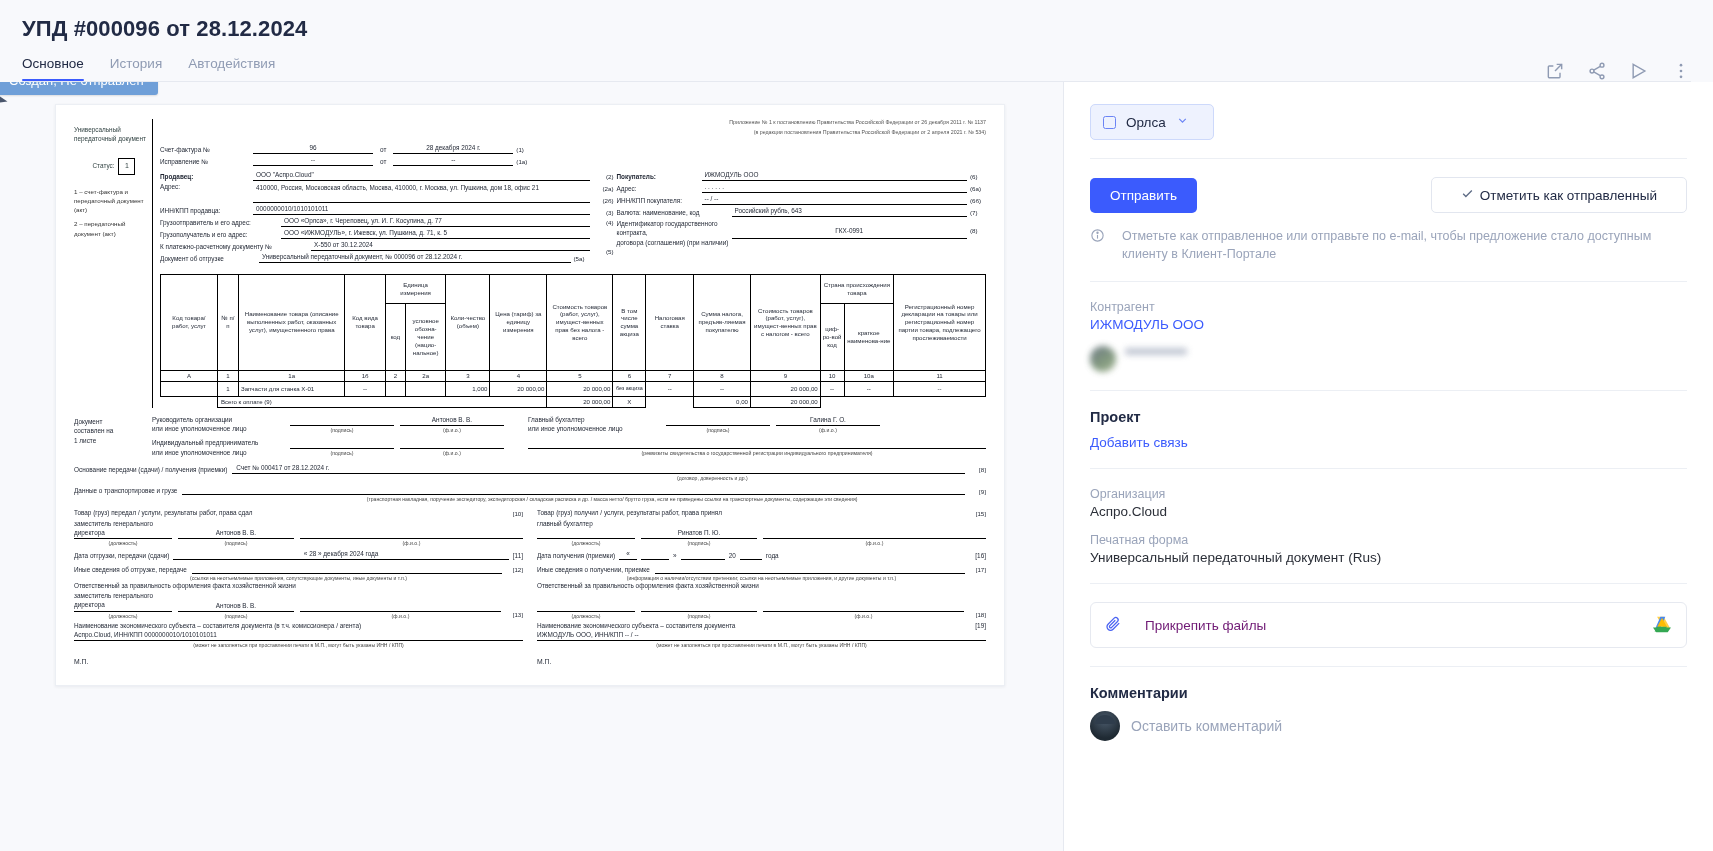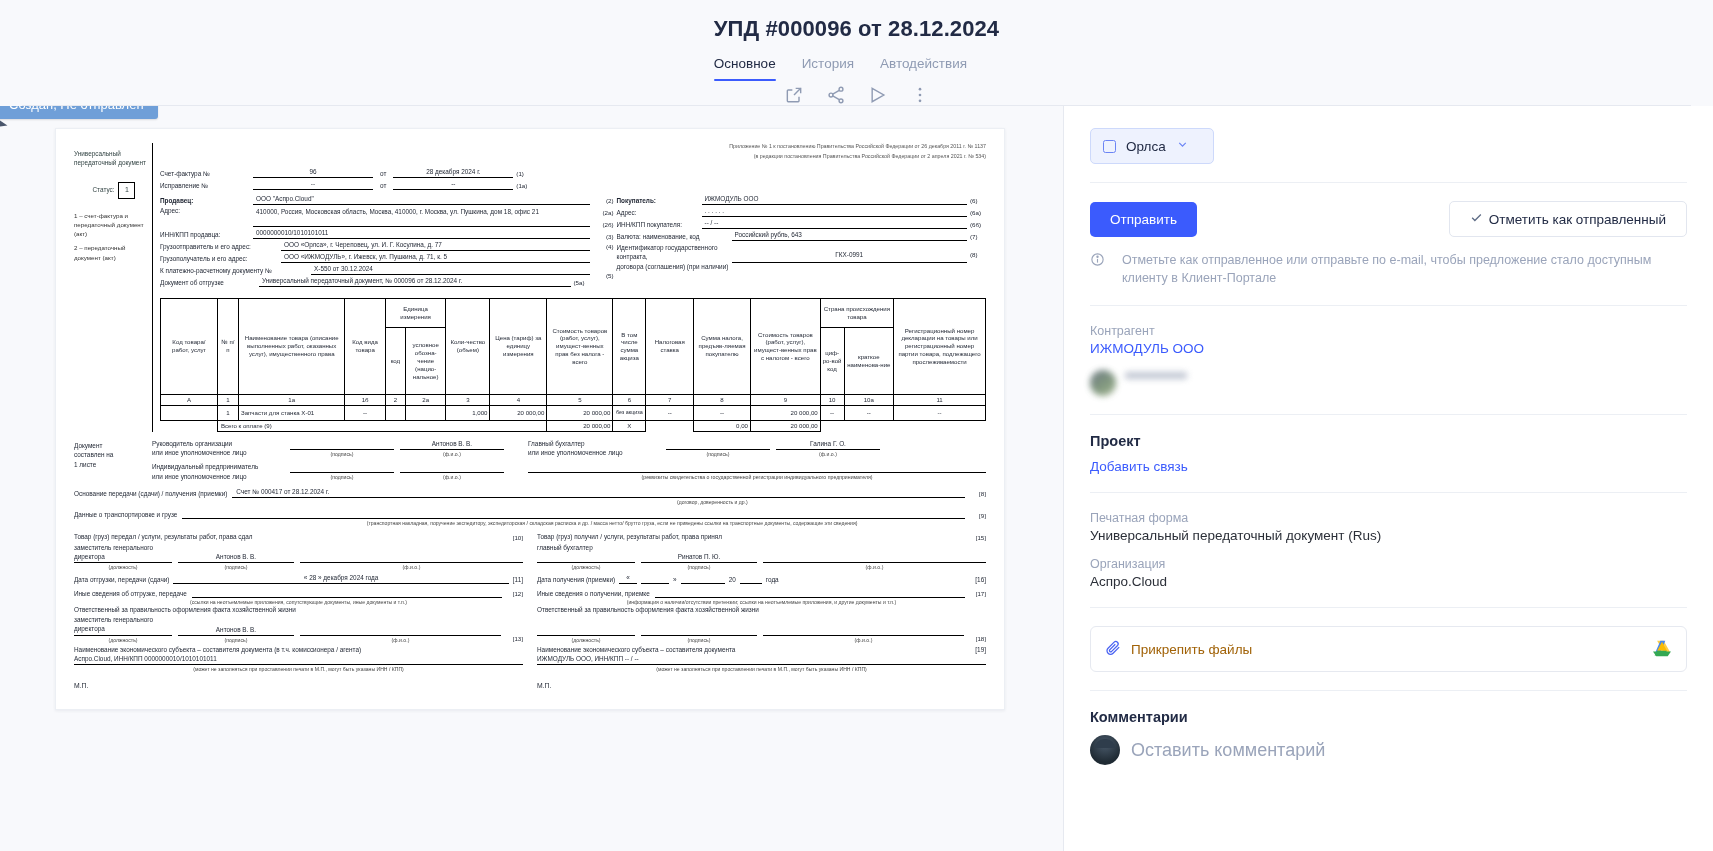--- a/index.html
+++ b/index.html
@@ -7,21 +7,21 @@
   body {
     width:1713px; height:851px;
     font-family: "Liberation Sans", sans-serif;
     background:#ffffff; color:#2b2f38;
     overflow:hidden;
   }
   .app { display:flex; flex-direction:column; width:1713px; height:851px; }
 
   
   .hdr { position:relative; background:#f8f9fc; padding:16px 22px 0 22px; }
-  .hdr-row { display:flex; align-items:center; justify-content:space-between;flex-direction:column; }
+  .hdr-row { display:flex; align-items:flex-end; justify-content:space-between; }
   .page-title { font-size:22px; font-weight:bold; color:#222b45; letter-spacing:.1px; }
   .hdr-icons { display:flex; gap:22px; align-items:center; padding-top:4px; }
   .ic { width:20px; height:20px; color:#8f9bb3; display:block; }
   .tabs { display:flex; gap:26px; margin-top:14px; }
   .tab { font-size:13.5px; color:#8f9bb3; padding-bottom:10px; position:relative; cursor:pointer; }
   .tab.active { color:#222b45; }
   .tab.active:after { content:""; position:absolute; left:0; right:0; bottom:0; height:2.5px; background:#3b5bfd; border-radius:2px; }
   .hdr-sep { height:1px; background:#e6e9f0; }
 
   
@@ -130,44 +130,44 @@
   .status-select .txt { font-size:13.5px; color:#222b45; }
   .chev { color:#6b84f5; }
   .rsep { height:1px; background:#eceff4; margin:18px 0; }
   .btn-row { display:flex; align-items:center; justify-content:space-between; gap:12px; }
   .btn-primary {
     background:#3b5bfd; color:#fff; border:none; border-radius:5px;
     padding:10px 20px; font-size:13.5px; font-family:inherit; cursor:pointer; font-weight:500;
   }
   .btn-ghost {
     background:#fff; color:#222b45; border:1px solid #e2e6ef; border-radius:5px;
-    padding:9px 20px; font-size:13.5px; font-family:inherit; cursor:pointer;
+    padding:9px 29px; font-size:13.5px; font-family:inherit; cursor:pointer;
     display:inline-flex; align-items:center; gap:6px;
   }
   .hint { display:flex; gap:17px; margin-top:14px; color:#9aa4ba; font-size:12.5px; line-height:1.45; }
   .hint svg { flex:0 0 auto; margin-top:1px; }
   .fld { margin-bottom:14px; }
   .fld .k { font-size:12.5px; color:#9aa4ba; margin-bottom:3px; }
   .fld .v { font-size:13.5px; color:#2b2f38; }
   .fld .v.link { color:#3b5bfd; cursor:pointer; }
   .sect-h { font-size:14.5px; font-weight:bold; color:#222b45; margin-bottom:10px; }
   .blurred { display:flex; align-items:center; gap:9px; filter:blur(3.4px); margin:10px 0 4px 0; opacity:.85; }
   .blur-av { width:26px; height:26px; border-radius:50%; background:linear-gradient(145deg,#53616f 0%,#6f8a6a 60%,#9fb08c 100%); }
   .blur-tx { height:9px; width:135px; background:#9aa4ba; border-radius:2px; }
   .blur-sm { height:7px; width:62px; background:#b6bdcb; border-radius:2px; position:absolute; top:-11px; left:0; }
   .blur-hold { position:relative; }
   .attach {
     border:1px solid #e6e9f0; border-radius:6px; padding:12px 14px;
     display:flex; align-items:center; justify-content:space-between; cursor:pointer;
   }
-  .attach .lft { display:flex; align-items:center; gap:9px; color:#a16207; font-size:13.5px; }
+  .attach .lft { display:flex; align-items:center; gap:23px; color:#701a75; font-size:13.5px; }
   .cmt { display:flex; align-items:center; gap:11px; margin-top:4px; }
   .cmt .av { width:30px; height:30px; border-radius:50%; background:radial-gradient(circle at 50% 30%, #4a5a6b, #1f2a33 70%); position:relative; overflow:hidden; flex:0 0 auto; }
   .cmt .av:before { content:""; position:absolute; left:5px; top:4px; width:20px; height:9px; background:#2f3d4c; border-radius:9px 9px 0 0; }
-  .cmt .ph { color:#9aa4ba; font-size:18px; }
+  .cmt .ph { color:#9aa4ba; font-size:14px; }
   .gd { width:20px; height:18px; position:relative; }
 </style>
 </head>
 <body>
 
 <div class="app">
 
   <div class="hdr">
     <div class="hdr-row">
       <div>
@@ -679,27 +679,27 @@
       <div class="rsep"></div>
 
       <div class="fld">
         <div class="sect-h">Проект</div>
         <div class="v link">Добавить связь</div>
       </div>
 
       <div class="rsep"></div>
 
       <div class="fld">
+        <div class="k">Организация</div>
+        <div class="v">Аспро.Cloud</div>
+      </div>
+
+      <div class="fld">
         <div class="k">Печатная форма</div>
         <div class="v">Универсальный передаточный документ (Rus)</div>
-      </div>
-
-      <div class="fld">
-        <div class="k">Организация</div>
-        <div class="v">Аспро.Cloud</div>
       </div>
 
       <div class="rsep"></div>
 
       <div>
         <div class="attach">
           <span class="lft">
             <span>
               <svg width="17" height="17" viewBox="0 0 24 24" fill="none" stroke="#4a63f2" stroke-width="1.8">
                   <path d="M20 11.5l-8.6 8.6a5 5 0 0 1-7.1-7.1l8.6-8.6a3.4 3.4 0 0 1 4.8 4.8l-8.6 8.6a1.8 1.8 0 0 1-2.5-2.5l7.9-7.9"></path>

